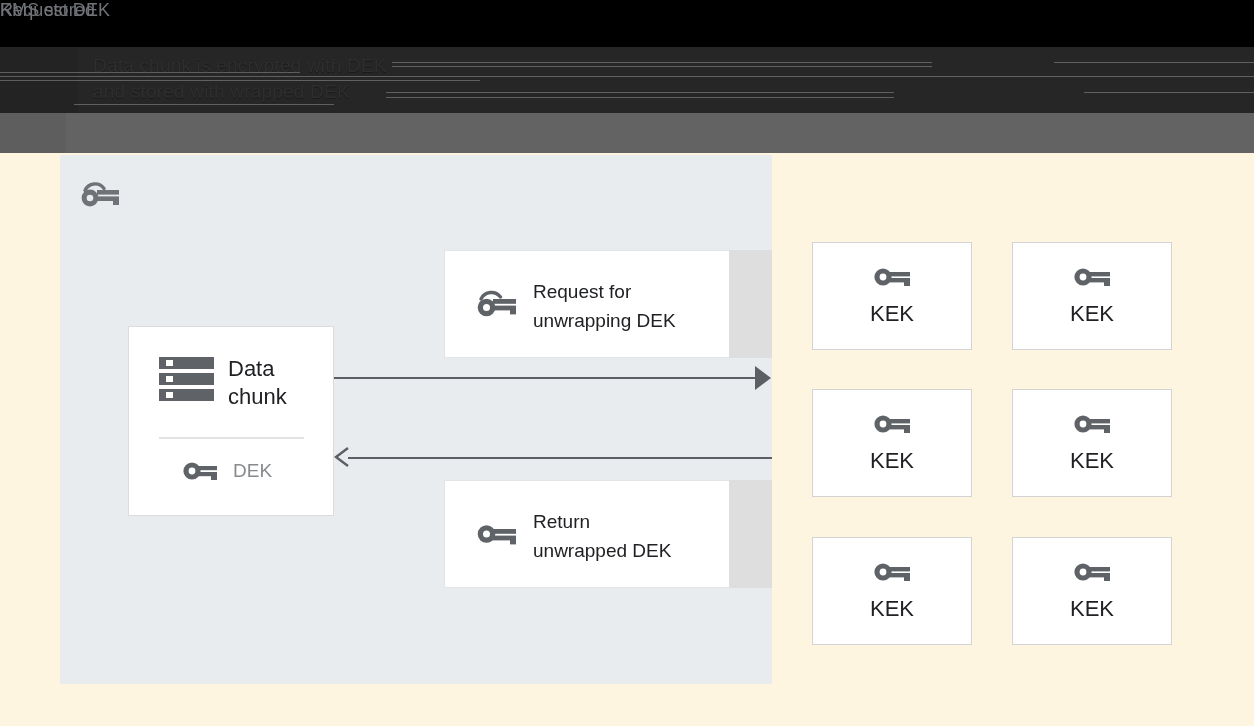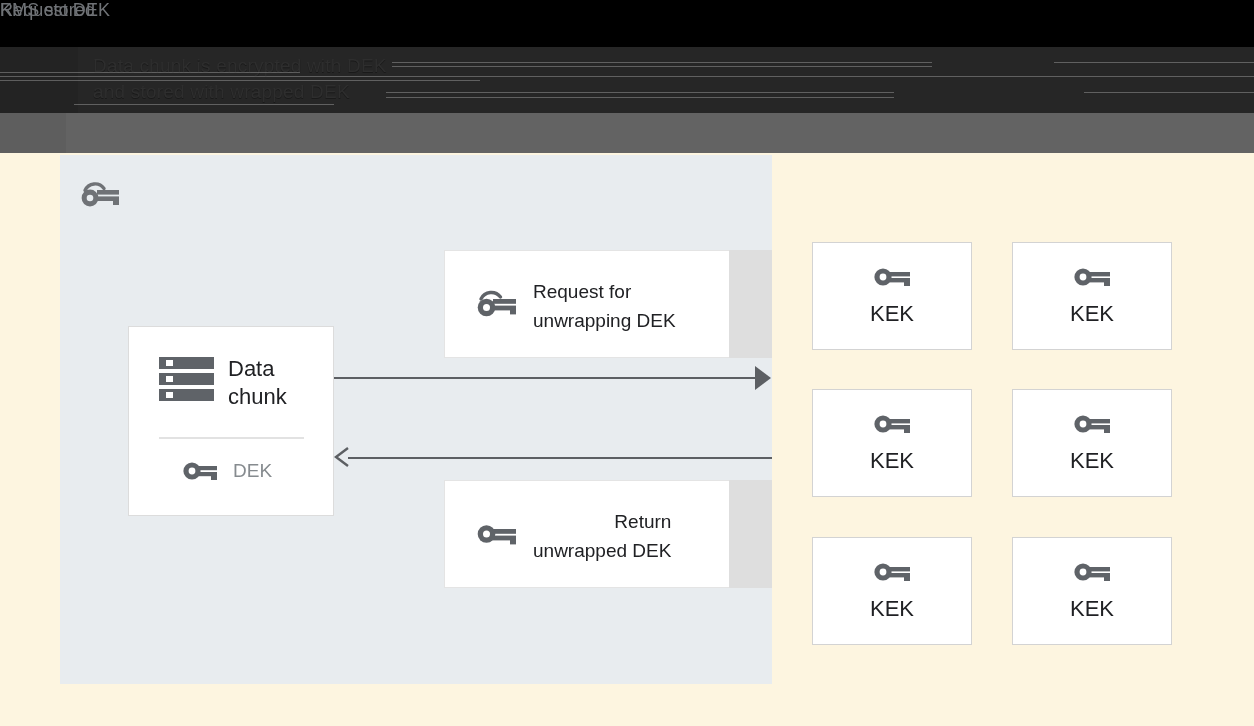--- a/index.html
+++ b/index.html
@@ -165,21 +165,21 @@
   .card-msg {
     position: absolute;
     left: 444px;
     width: 285px; height: 108px;
     background: #ffffff;
     border: 1px solid #e4e4e4;
     border-right: none;
     box-sizing: border-box;
   }
   .card-msg.top    { top: 250px; }
-  .card-msg.bottom { top: 480px; text-align: right; }
+  .card-msg.bottom { top: 480px; }
 
   .msg-inner {
     position: absolute;
     left: 32px; top: 26px;
     display: flex;
     align-items: center;
     gap: 16px;
   }
   .msg-label {
     color: #202124;

